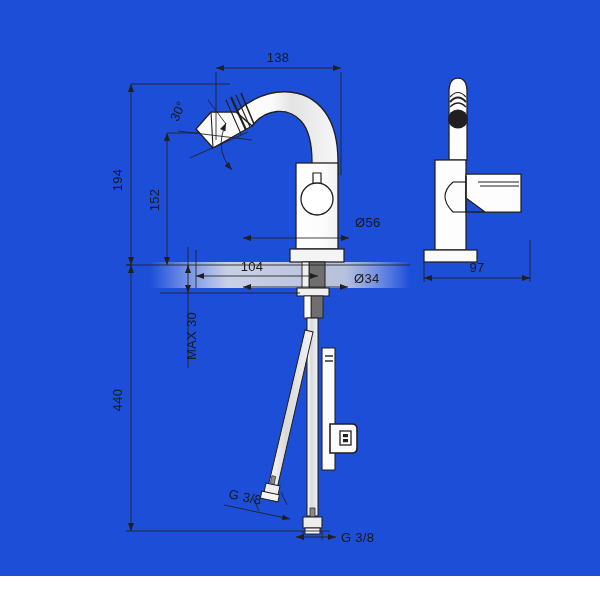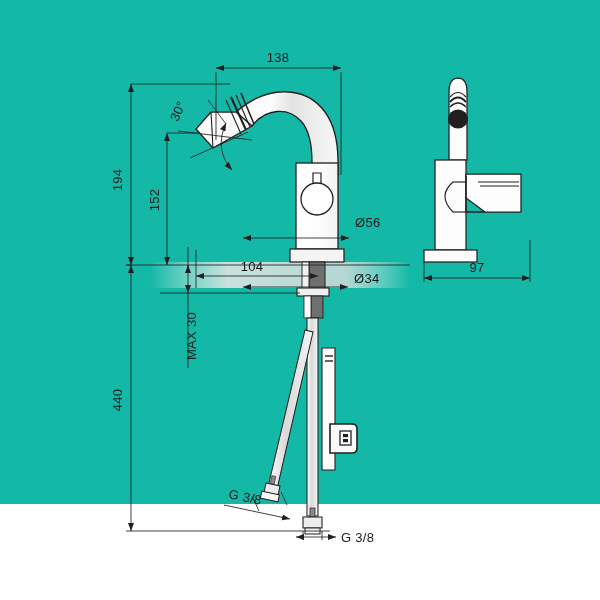--- a/index.html
+++ b/index.html
@@ -9,22 +9,22 @@
   }
   body {
     width: 600px;
     height: 600px;
     overflow: hidden;
     font-family: "Liberation Sans", sans-serif;
   }
   #drawing-root {
     position: relative;
     width: 600px;
-    height: 504px;
-    background: #14b8a6;
+    height: 576px;
+    background: #1d4ed8;
   }
   svg.sheet {
     display: block;
     width: 600px;
     height: 600px;
   }
   .dimtext {
     font-family: "Liberation Sans", sans-serif;
     font-size: 13px;
     fill: #1a1a1a;

